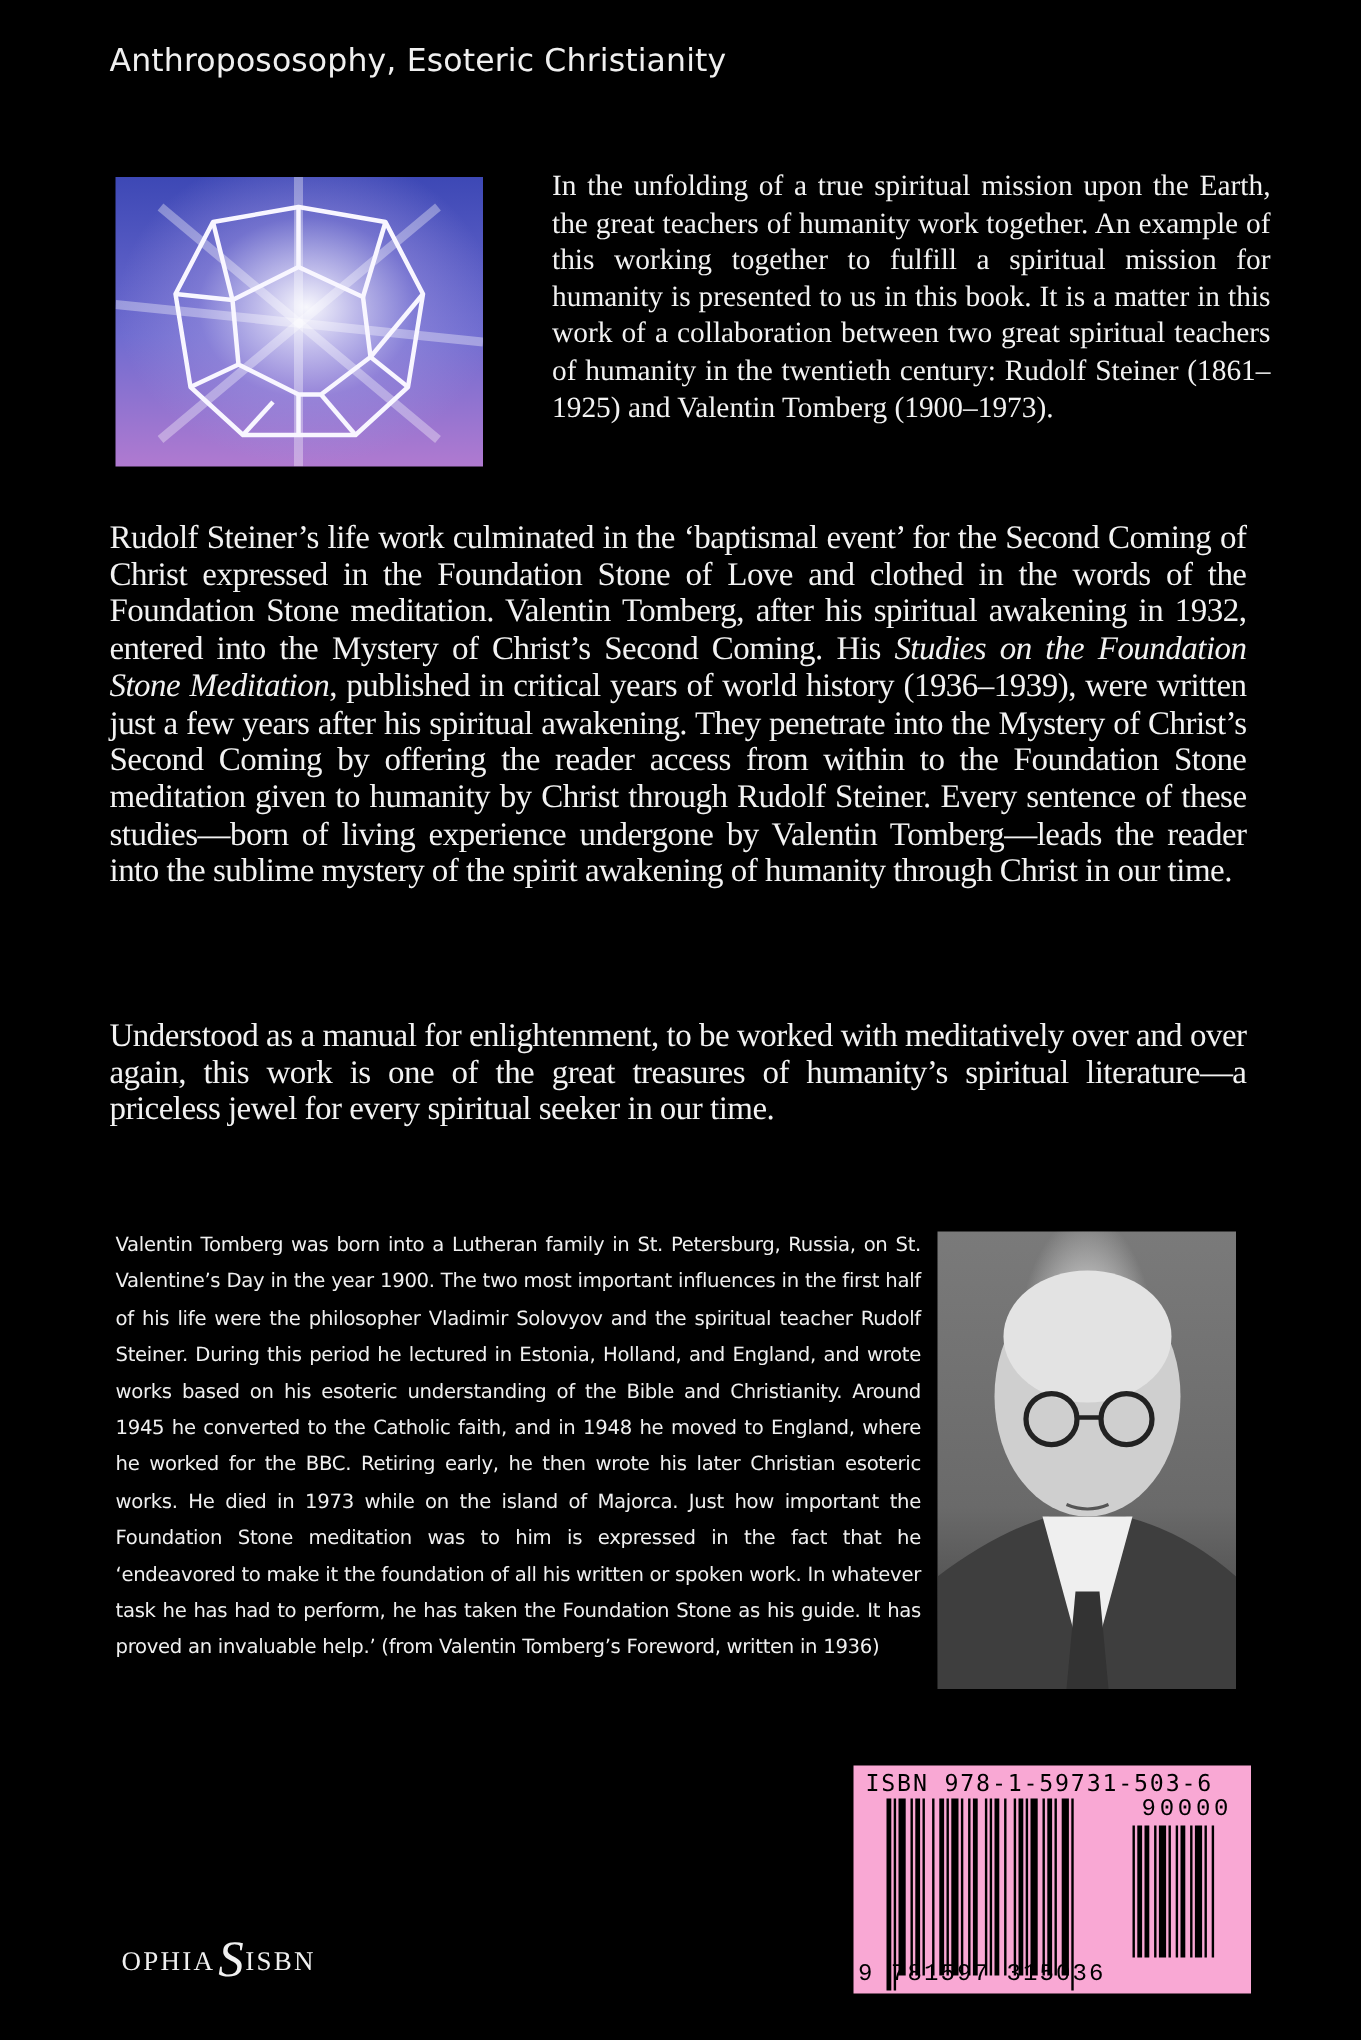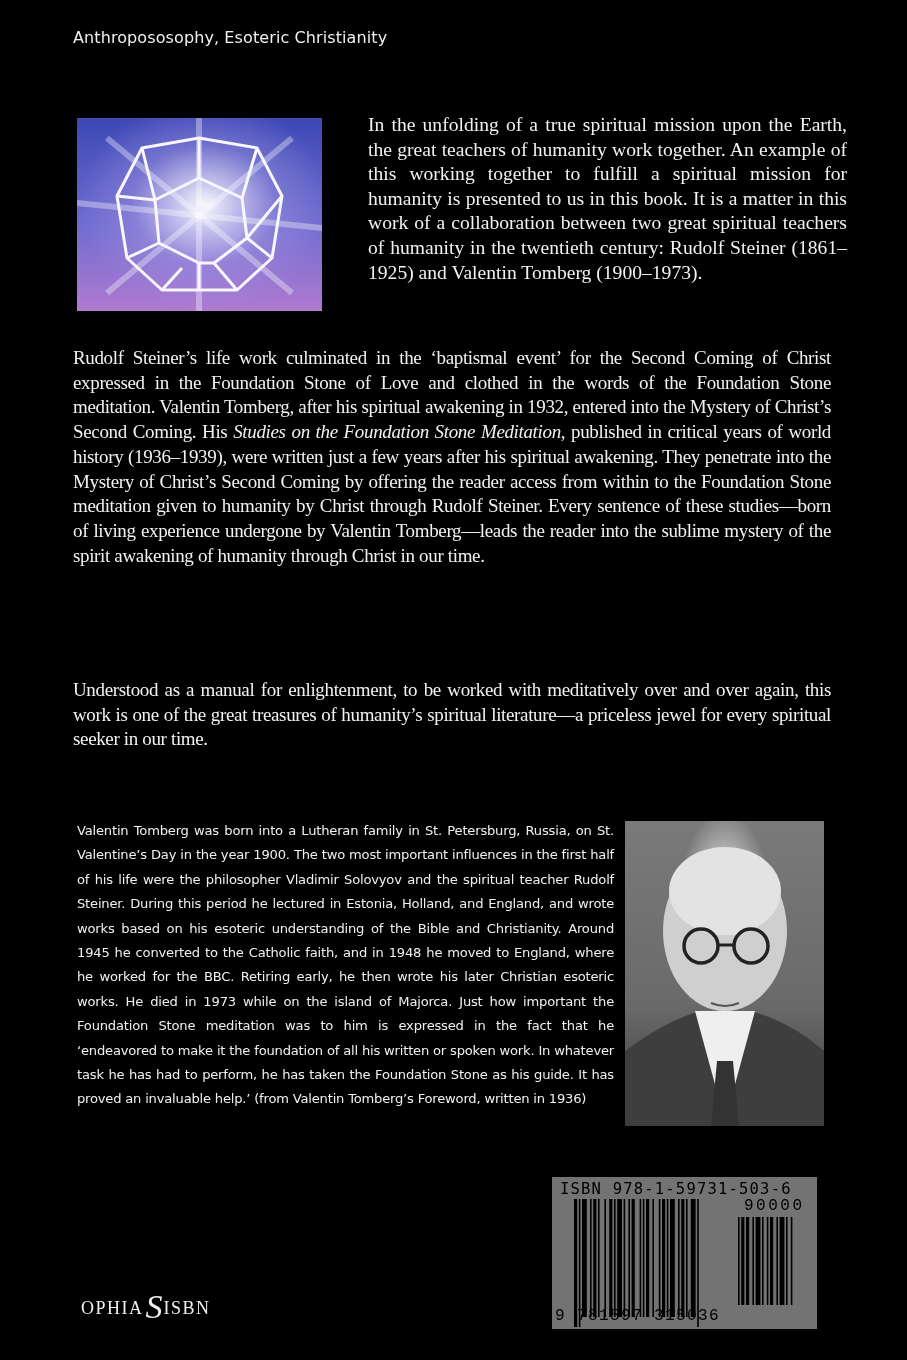--- a/index.html
+++ b/index.html
@@ -1,40 +1,40 @@
 <!DOCTYPE html>
 <html><head>
   <meta charset="utf-8">
   <style>
     html, body { margin: 0; padding: 0; background: #000; }
     body { width: 907px; height: 1360px; position: relative; overflow: hidden; color: #f2f2f2; }
 
     .category {
       position: absolute; left: 73px; top: 28px;
-      font-family: "DejaVu Sans", sans-serif; font-size: 16px; color: #f0f0f0; letter-spacing: 0.1px;
+      font-family: "DejaVu Sans", sans-serif; font-size: 21px; color: #f0f0f0; letter-spacing: 0.1px;
     }
 
     .dodeca {
       position: absolute; left: 77px; top: 118px; width: 245px; height: 193px;
       background:
         radial-gradient(ellipse at 52% 45%, rgba(255,255,255,0.95) 0%, rgba(220,215,245,0.75) 18%, rgba(160,150,225,0.45) 40%, rgba(0,0,0,0) 70%),
         linear-gradient(180deg, #3d48b5 0%, #6f6cd0 55%, #b07ad0 100%);
       overflow: hidden;
     }
     .dodeca svg { position: absolute; left: 0; top: 0; width: 100%; height: 100%; }
 
     .lead {
       position: absolute; left: 352px; top: 97px; width: 479px;
       font-family: "Liberation Serif", serif; font-size: 19.6px; line-height: 24.6px; color: #f2f2f2;
       text-align: justify; margin: 16px;
     }
 
     .body-par {
       position: absolute; left: 73px; width: 758px; margin: 0;
-      font-family: "Liberation Serif", serif; font-size: 19px; line-height: 24.7px; color: #f2f2f2;
+      font-family: "Liberation Serif", serif; font-size: 22px; line-height: 24.7px; color: #f2f2f2;
       text-align: justify; letter-spacing: -0.35px;
     }
     .p2 { top: 346px; }
     .p3 { top: 678px; }
 
     .bio {
       position: absolute; left: 73px; top: 815px; width: 537px; margin: 4px;
       font-family: "DejaVu Sans", sans-serif; font-size: 13.1px; line-height: 24.4px; color: #f0f0f0;
       text-align: justify; letter-spacing: -0.2px;
     }
@@ -42,21 +42,21 @@
     .portrait {
       position: absolute; left: 625px; top: 821px; width: 199px; height: 305px;
       background:
         radial-gradient(ellipse at 50% 30%, #d8d8d8 0%, #bdbdbd 18%, rgba(0,0,0,0) 34%),
         linear-gradient(180deg, #7a7a7a 0%, #6a6a6a 60%, #3a3a3a 100%);
       overflow: hidden;
     }
     .portrait svg { position: absolute; left: 0; top: 0; width: 100%; height: 100%; }
 
     .barcode {
-      position: absolute; left: 552px; top: 1177px; width: 265px; height: 152px; background: #737373;
+      position: absolute; left: 569px; top: 1177px; width: 265px; height: 152px; background: #f9a8d4;
     }
     .barcode .isbn-text {
       position: absolute; left: 8px; top: 3px; font-family: "DejaVu Sans Mono", monospace;
       font-size: 15.5px; color: #000; letter-spacing: 1.2px;
     }
     .barcode .addon-text {
       position: absolute; left: 192px; top: 20px; font-family: Liberation Mono, monospace;
       font-size: 16px; color: #000; letter-spacing: 2.5px;
     }
     .barcode .main-digits {

